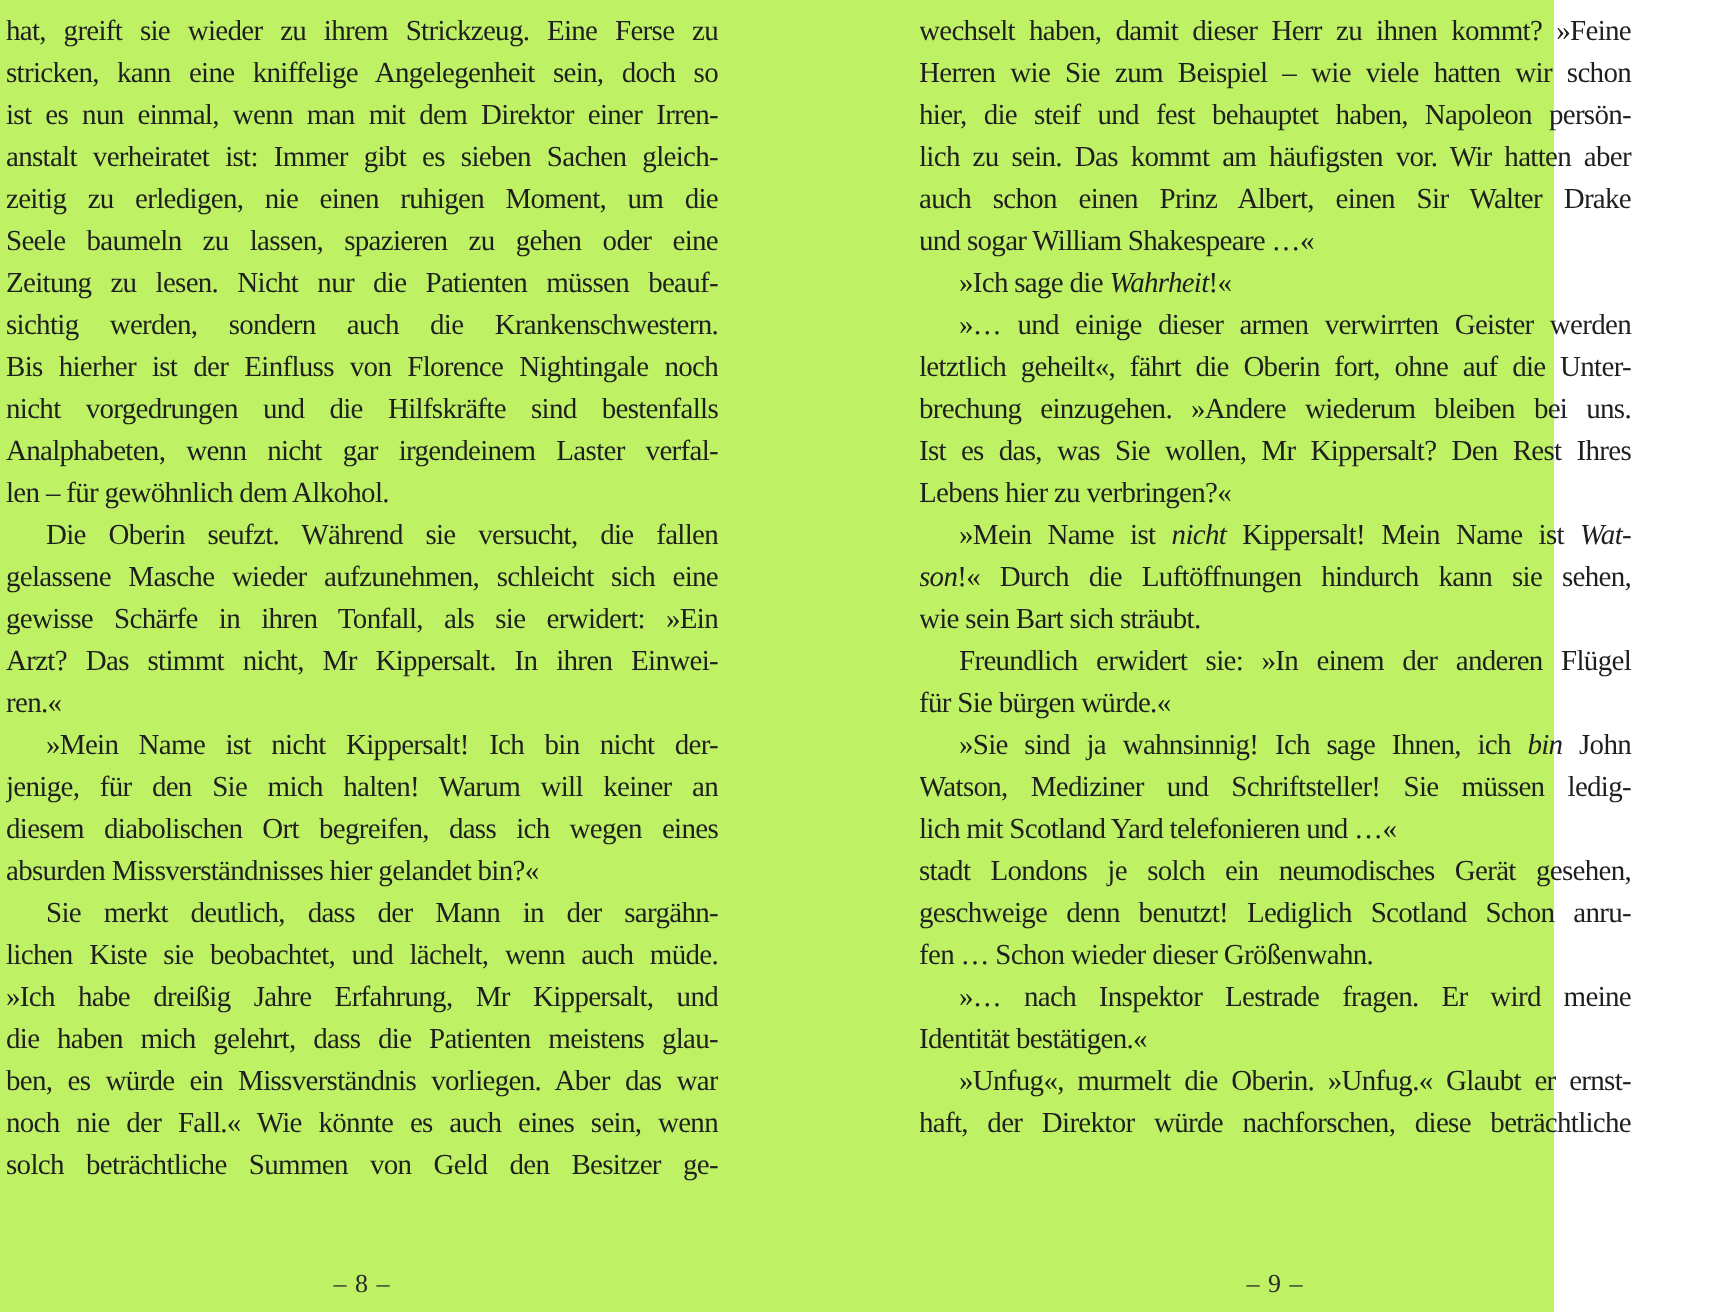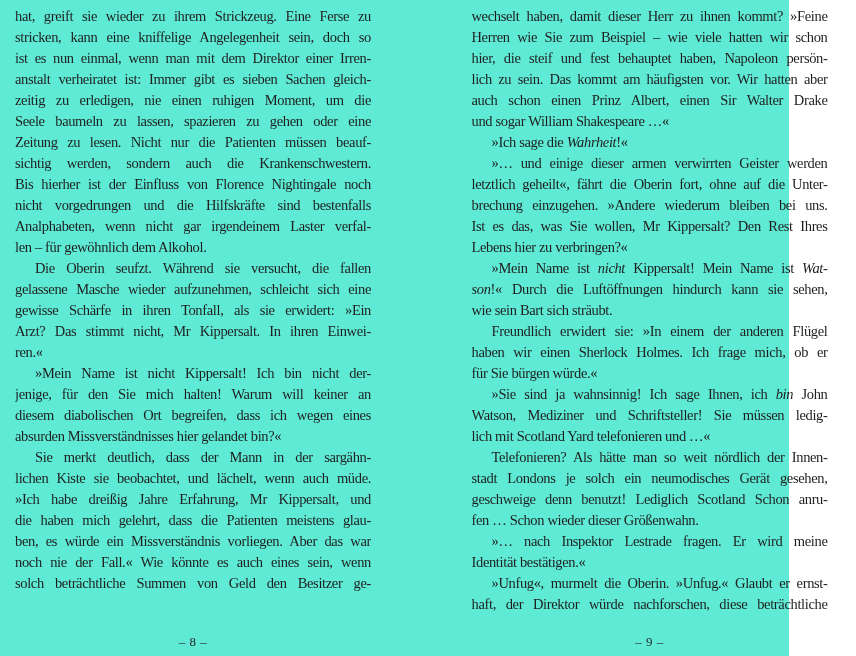--- a/index.html
+++ b/index.html
@@ -9,22 +9,21 @@
     height: 656px;
     background: #ffffff;
     font-family: "Liberation Serif", "DejaVu Serif", serif;
     color: #1f1f1f;
     overflow: hidden;
   }
   .spread {
     display: flex;
     width: 777px;
     height: 656px;
-    background: #5eead4;
-    padding-left: 12px;
+    background: #bef264;
   }
   .page {
     position: relative;
     width: 428px;
     height: 656px;
   }
   .text-block {
     position: absolute;
     top: 6px;
     width: 356px;
@@ -104,26 +103,24 @@
         <div class="line indent end"><span>»Ich sage die </span><em>Wahrheit</em><span>!«</span></div>
         <div class="line indent"><span>»… und einige dieser armen verwirrten Geister werden</span></div>
         <div class="line"><span>letztlich geheilt«, fährt die Oberin fort, ohne auf die Unter-</span></div>
         <div class="line"><span>brechung einzugehen. »Andere wiederum bleiben bei uns.</span></div>
         <div class="line"><span>Ist es das, was Sie wollen, Mr Kippersalt? Den Rest Ihres</span></div>
         <div class="line end"><span>Lebens hier zu verbringen?«</span></div>
         <div class="line indent"><span>»Mein Name ist </span><em>nicht</em><span> Kippersalt! Mein Name ist </span><em>Wat-</em></div>
         <div class="line"><em>son</em><span>!« Durch die Luftöffnungen hindurch kann sie sehen,</span></div>
         <div class="line end"><span>wie sein Bart sich sträubt.</span></div>
         <div class="line indent"><span>Freundlich erwidert sie: »In einem der anderen Flügel</span></div>
-        <div class="line"><span>haben wir einen Sherlock Holmes. Ich frage mich, ob er</span></div>
         <div class="line end"><span>für Sie bürgen würde.«</span></div>
         <div class="line indent"><span>»Sie sind ja wahnsinnig! Ich sage Ihnen, ich </span><em>bin</em><span> John</span></div>
         <div class="line"><span>Watson, Mediziner und Schriftsteller! Sie müssen ledig-</span></div>
         <div class="line end"><span>lich mit Scotland Yard telefonieren und …«</span></div>
-        <div class="line indent"><span>Telefonieren? Als hätte man so weit nördlich der Innen-</span></div>
         <div class="line"><span>stadt Londons je solch ein neumodisches Gerät gesehen,</span></div>
         <div class="line"><span>geschweige denn benutzt! Lediglich Scotland Schon anru-</span></div>
         <div class="line end"><span>fen … Schon wieder dieser Größenwahn.</span></div>
         <div class="line indent"><span>»… nach Inspektor Lestrade fragen. Er wird meine</span></div>
         <div class="line end"><span>Identität bestätigen.«</span></div>
         <div class="line indent"><span>»Unfug«, murmelt die Oberin. »Unfug.« Glaubt er ernst-</span></div>
         <div class="line"><span>haft, der Direktor würde nachforschen, diese beträchtliche</span></div>
       </div>
     <div class="page-number">– 9 –</div>
   </div>

